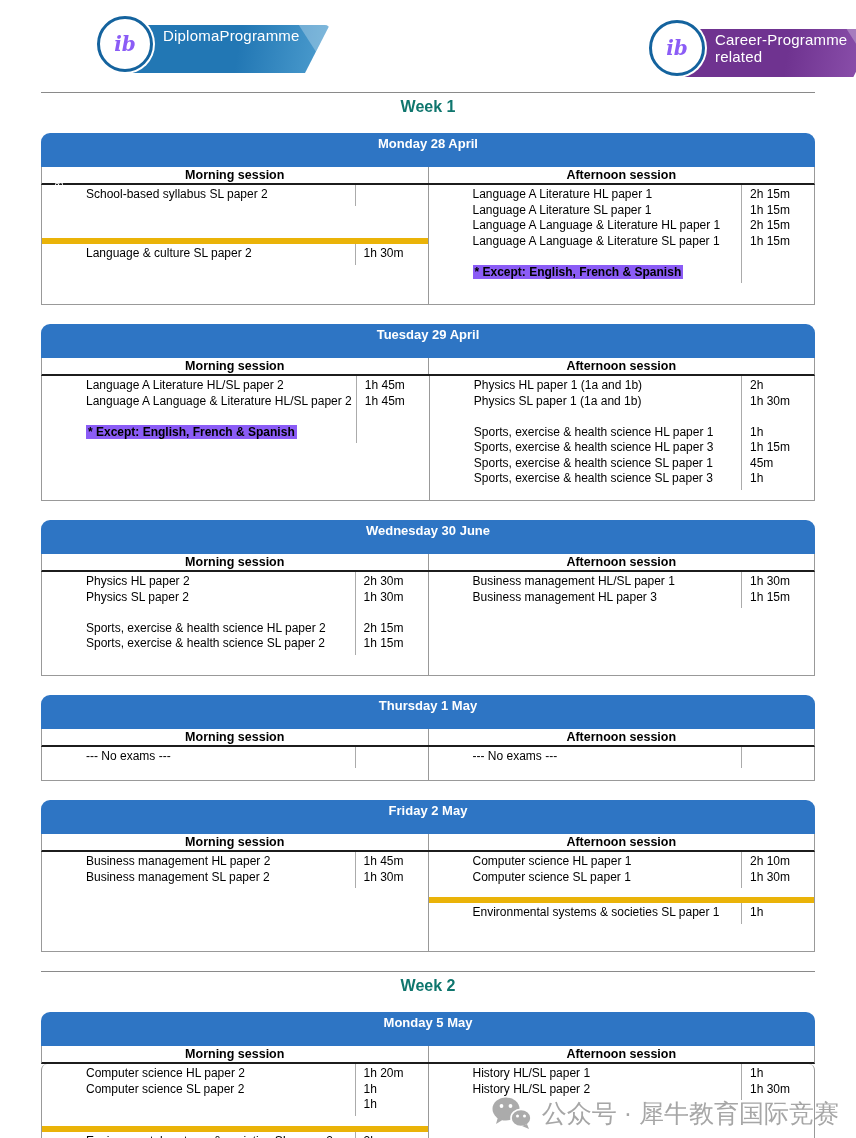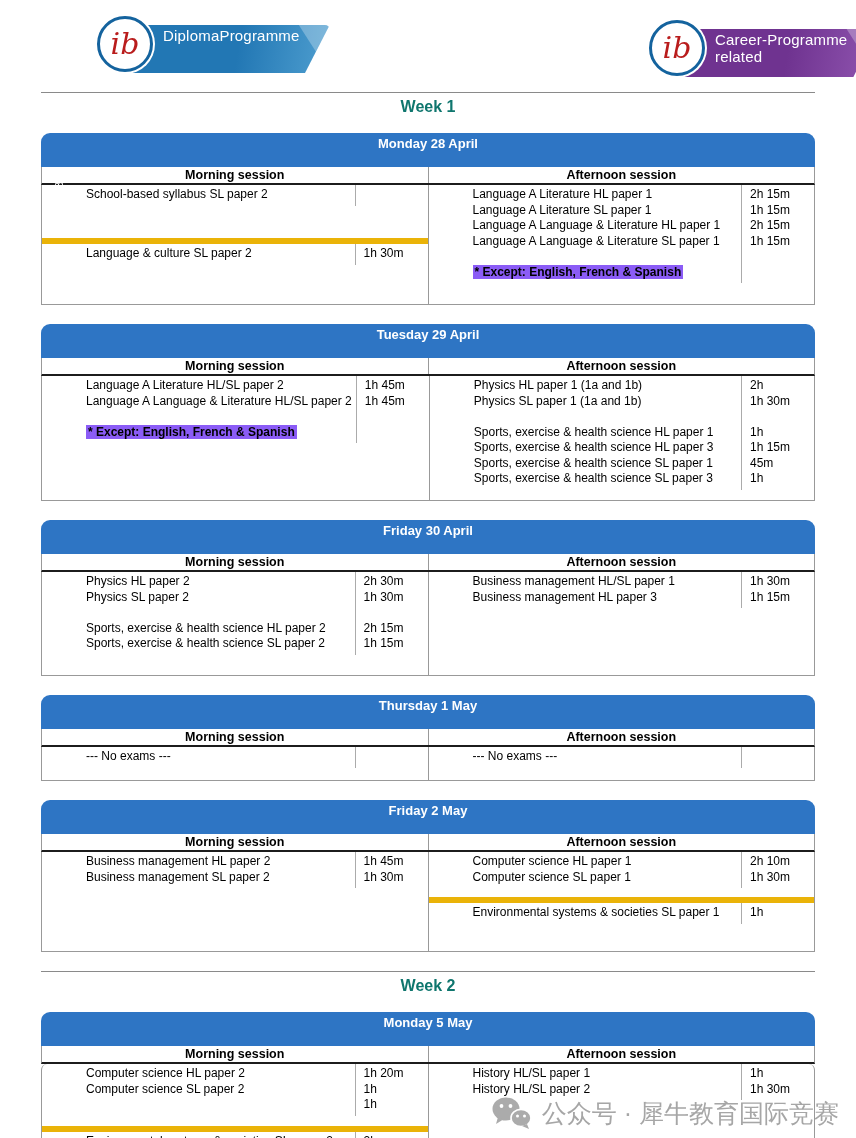--- a/index.html
+++ b/index.html
@@ -22,21 +22,21 @@
     font-size:15px;line-height:17px;letter-spacing:.2px;
   }
   .banner-blue{background:linear-gradient(100deg,#2277b4 55%,#4f9fd0);clip-path:polygon(0 0,100% 0,88% 100%,0 100%);}
   .banner-purple{background:linear-gradient(100deg,#6f3390 55%,#9055b0);clip-path:polygon(0 0,100% 0,88% 100%,0 100%);}
   .banner .accent{position:absolute;right:0;top:0;width:44px;height:100%;background:rgba(255,255,255,.28);clip-path:polygon(100% 0,30% 0,100% 100%);}
   .emblem{
     position:absolute;left:0;top:0;width:50px;height:50px;border-radius:50%;
     background:#fff;border:3px solid #14639e;box-shadow:0 0 0 2px #fff;
     display:flex;align-items:center;justify-content:center;z-index:2;
   }
-  .emblem .ib{font-family:"DejaVu Serif", serif;font-style:italic;font-weight:normal;color:#b91c1c;font-size:30px;line-height:1;}
+  .emblem .ib{font-family:"DejaVu Serif", serif;font-style:italic;font-weight:bold;color:#8b5cf6;font-size:20px;line-height:1;}
 
   .header-area{height:92px;position:relative;}
   .rule{border:none;border-top:1px solid #8a8a8a;margin:0;}
   .week-title{
     text-align:center;color:#0f766e;font-weight:bold;font-size:16px;
     margin:5px 0 17px 0;
   }
 
   
   .day-table{margin-bottom:19px;}
@@ -206,21 +206,21 @@
                 <div class="row">1h</div>
                 <div class="row">1h 15m</div>
                 <div class="row">45m</div>
                 <div class="row">1h</div>
               </div>
             </div>
           </div>
         </div>
       </div>
       <div class="day-table">
-        <div class="day-header">Friday 30 April</div>
+        <div class="day-header">Wednesday 30 June</div>
         <div class="session-row">
           <div class="session-cell">Morning session</div>
           <div class="session-cell">Afternoon session</div>
         </div>
         <div class="tbody" style="min-height: 103px;">
           <div class="half">
             <div class="block grow">
               <div class="strip strip-orange"></div>
               <div class="names">
                 <div class="row">Physics HL paper 2</div>

